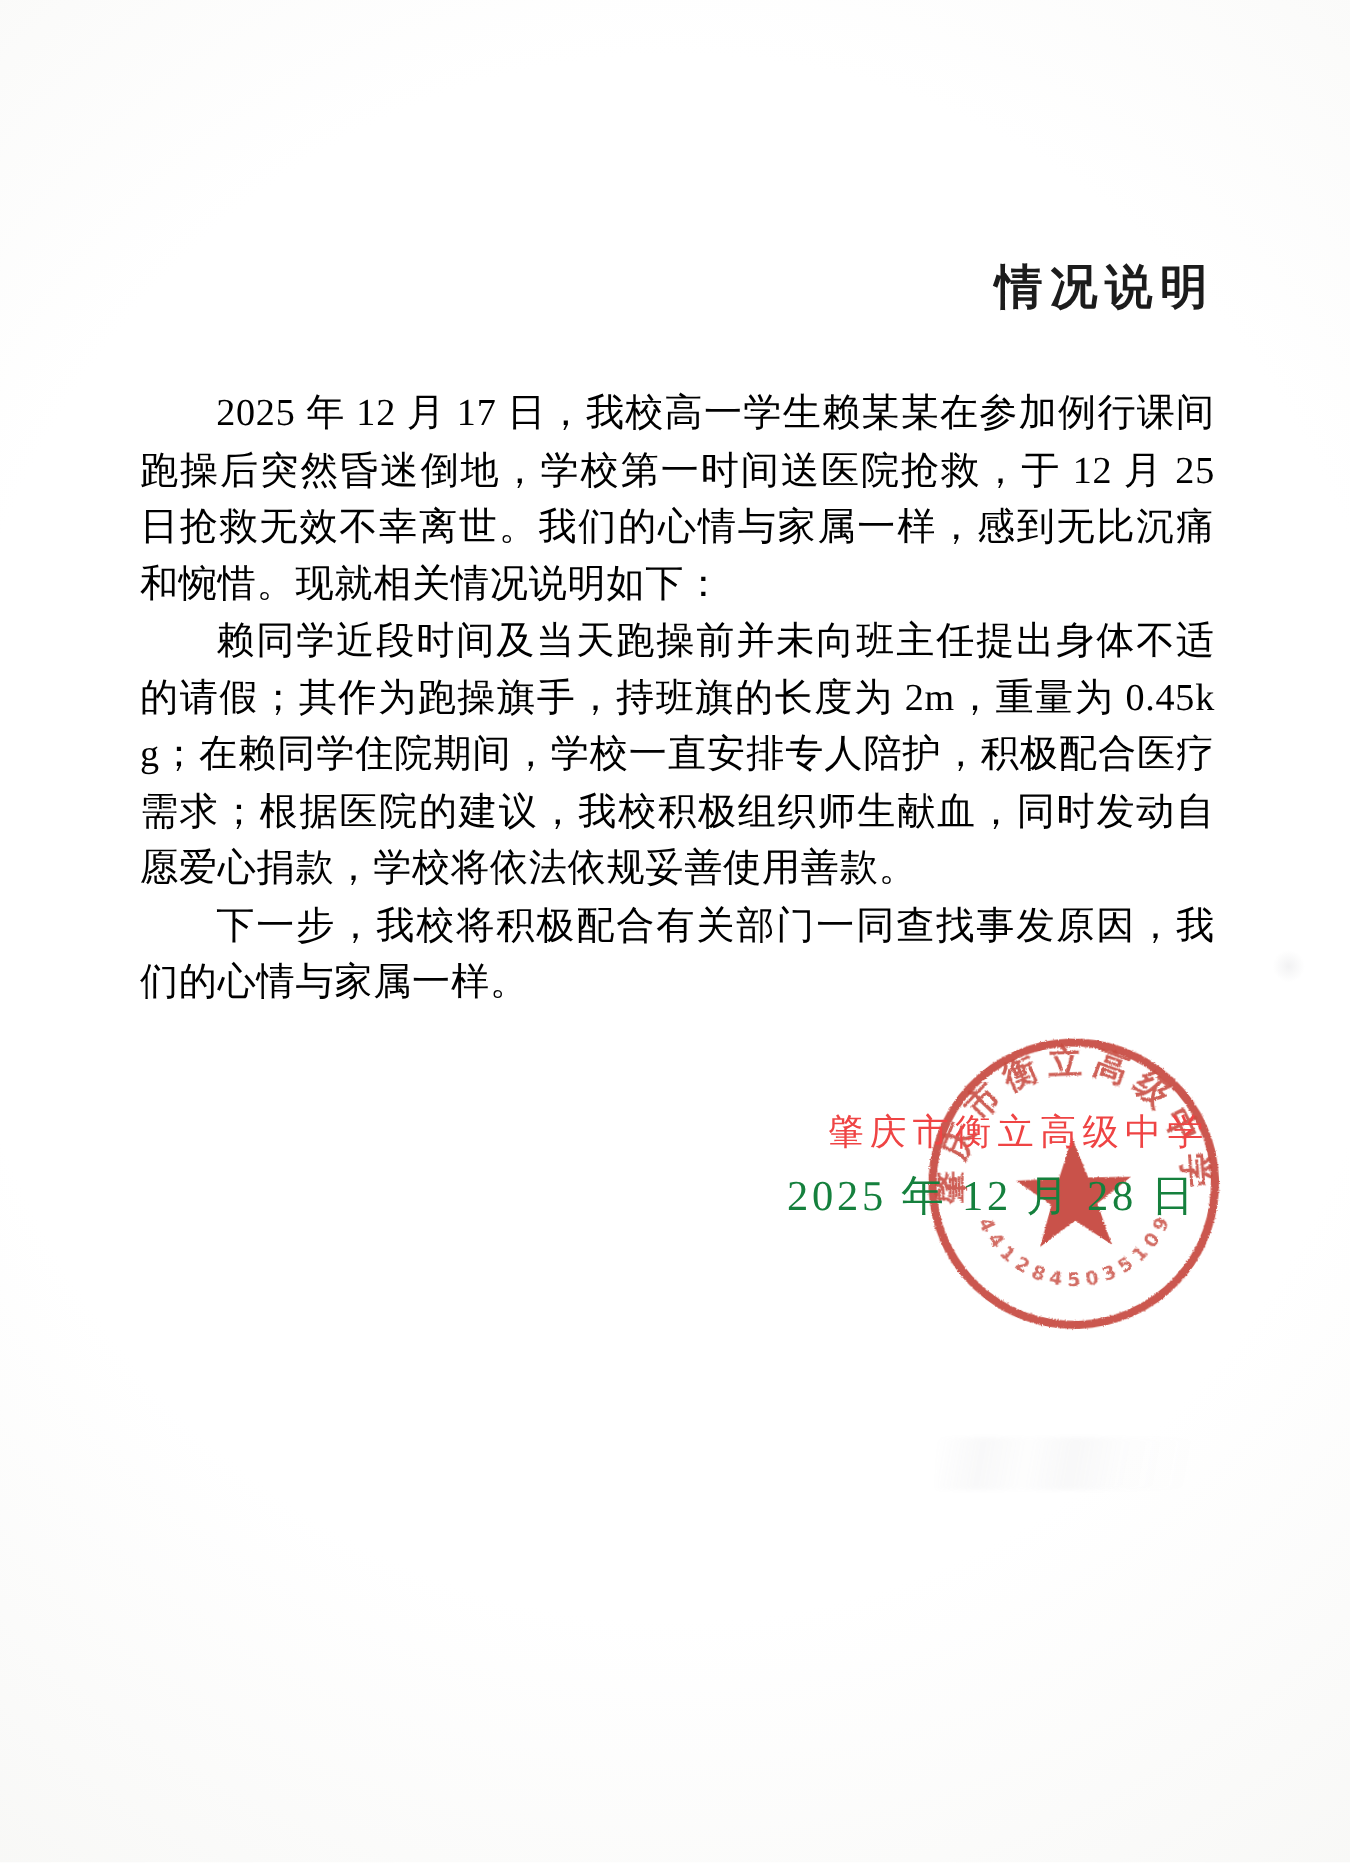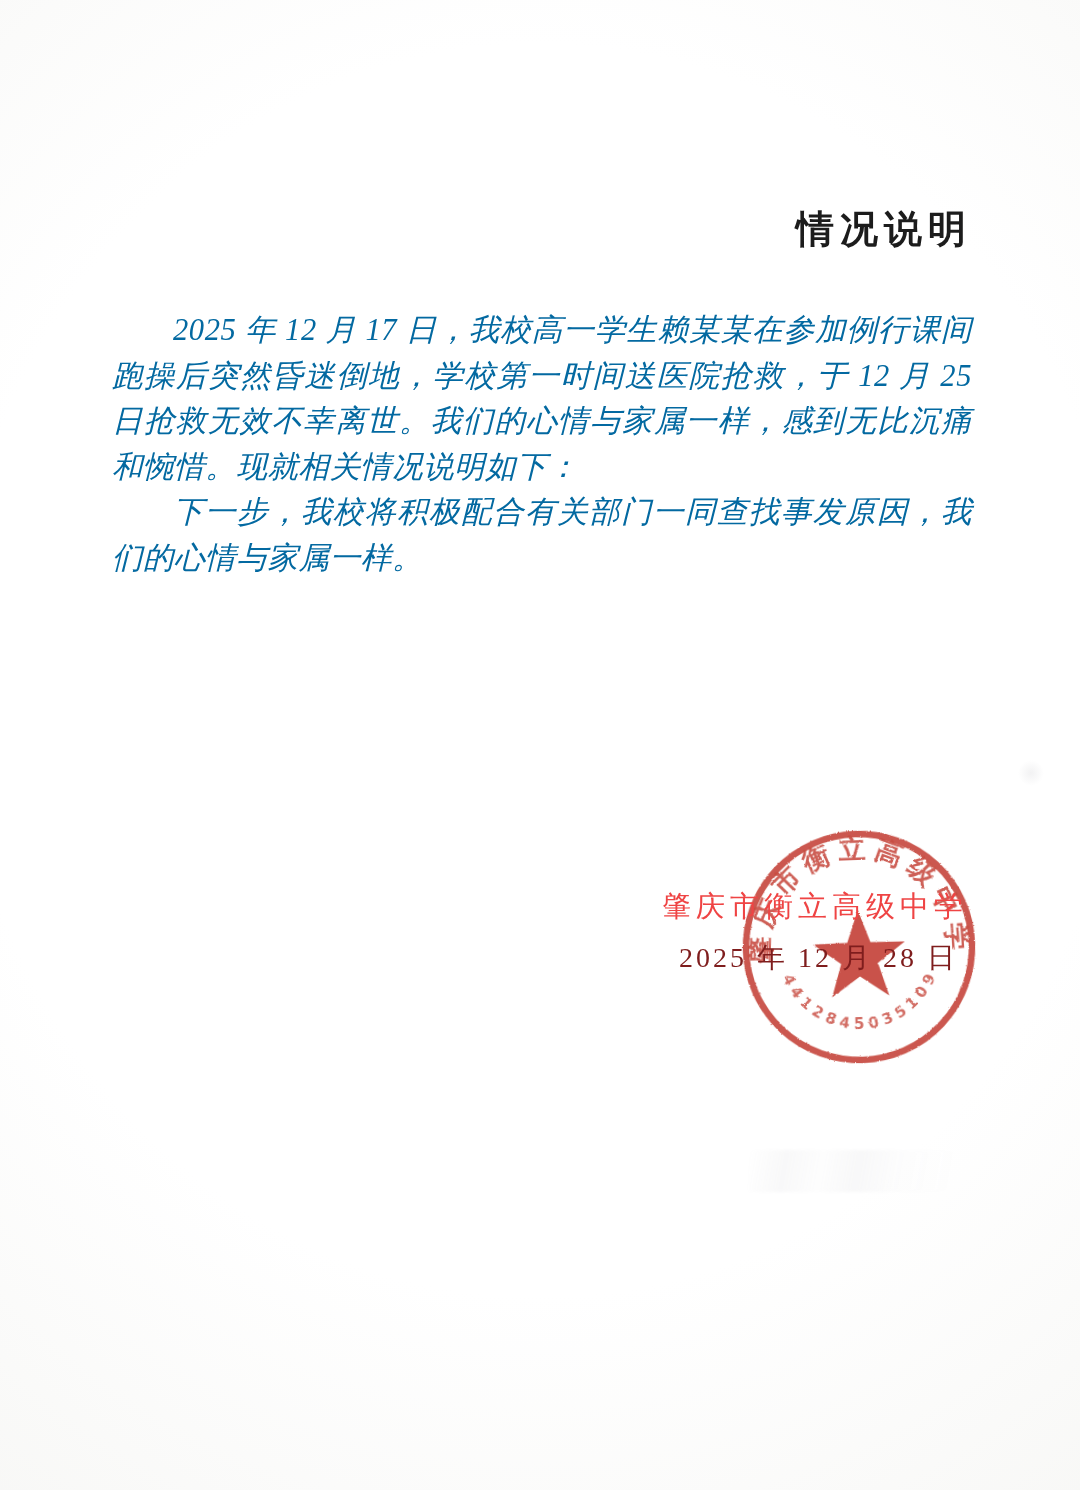--- a/index.html
+++ b/index.html
@@ -65,25 +65,24 @@
     width: 860px;
   }
 
   .para {
     margin: 0 0 0 0;
     font-size: 30.5px;
     line-height: 45.5px;
     letter-spacing: 0.6px;
     text-align: justify;
     text-justify: inter-ideograph;
-    color: #0369a1;
+    color: #000000;
     font-family: "Liberation Serif", "DejaVu Serif", serif;
     text-indent: 2em;
     word-break: break-all;
-    font-style: italic;
   }
   .para + .para { margin-top: 0px; }
 
   
   .sign-block {
     position: absolute;
     top: 880px;
     left: 0;
     width: 860px;
     text-align: right;
@@ -92,24 +91,24 @@
   .sign-line {
     font-size: 29px;
     line-height: 52px;
     letter-spacing: 5px;
     color: #ef4444;
     padding-right: 4px;
     font-family: "Liberation Serif", "DejaVu Serif", serif;
     white-space: nowrap;
   }
   .sign-date {
-    font-size: 28px;
+    font-size: 34px;
     line-height: 52px;
     letter-spacing: 3px;
-    color: #7f1d1d;
+    color: #15803d;
     padding-right: 14px;
     font-family: "Liberation Serif", "DejaVu Serif", serif;
     white-space: nowrap;
   }
 
   
   .seal {
     position: absolute;
     left: 740px;
     top: 828px;
@@ -154,20 +153,21 @@
 <div class="page">
 
   <div class="page-grain"></div>
 
   <div class="doc">
 
     <h1 class="doc-title">情况说明</h1>
 
     <div class="body-block">
       <p class="para">2025 年 12 月 17 日，我校高一学生赖某某在参加例行课间跑操后突然昏迷倒地，学校第一时间送医院抢救，于 12 月 25 日抢救无效不幸离世。我们的心情与家属一样，感到无比沉痛和惋惜。现就相关情况说明如下：</p>
+      <p class="para">赖同学近段时间及当天跑操前并未向班主任提出身体不适的请假；其作为跑操旗手，持班旗的长度为 2m，重量为 0.45kg；在赖同学住院期间，学校一直安排专人陪护，积极配合医疗需求；根据医院的建议，我校积极组织师生献血，同时发动自愿爱心捐款，学校将依法依规妥善使用善款。</p>
       <p class="para">下一步，我校将积极配合有关部门一同查找事发原因，我们的心情与家属一样。</p>
     </div>
 
     <div class="sign-block">
       <div class="sign-line">肇庆市衡立高级中学</div>
       <div class="sign-date">2025 年 12 月 28 日</div>
     </div>
 
   </div>
 

